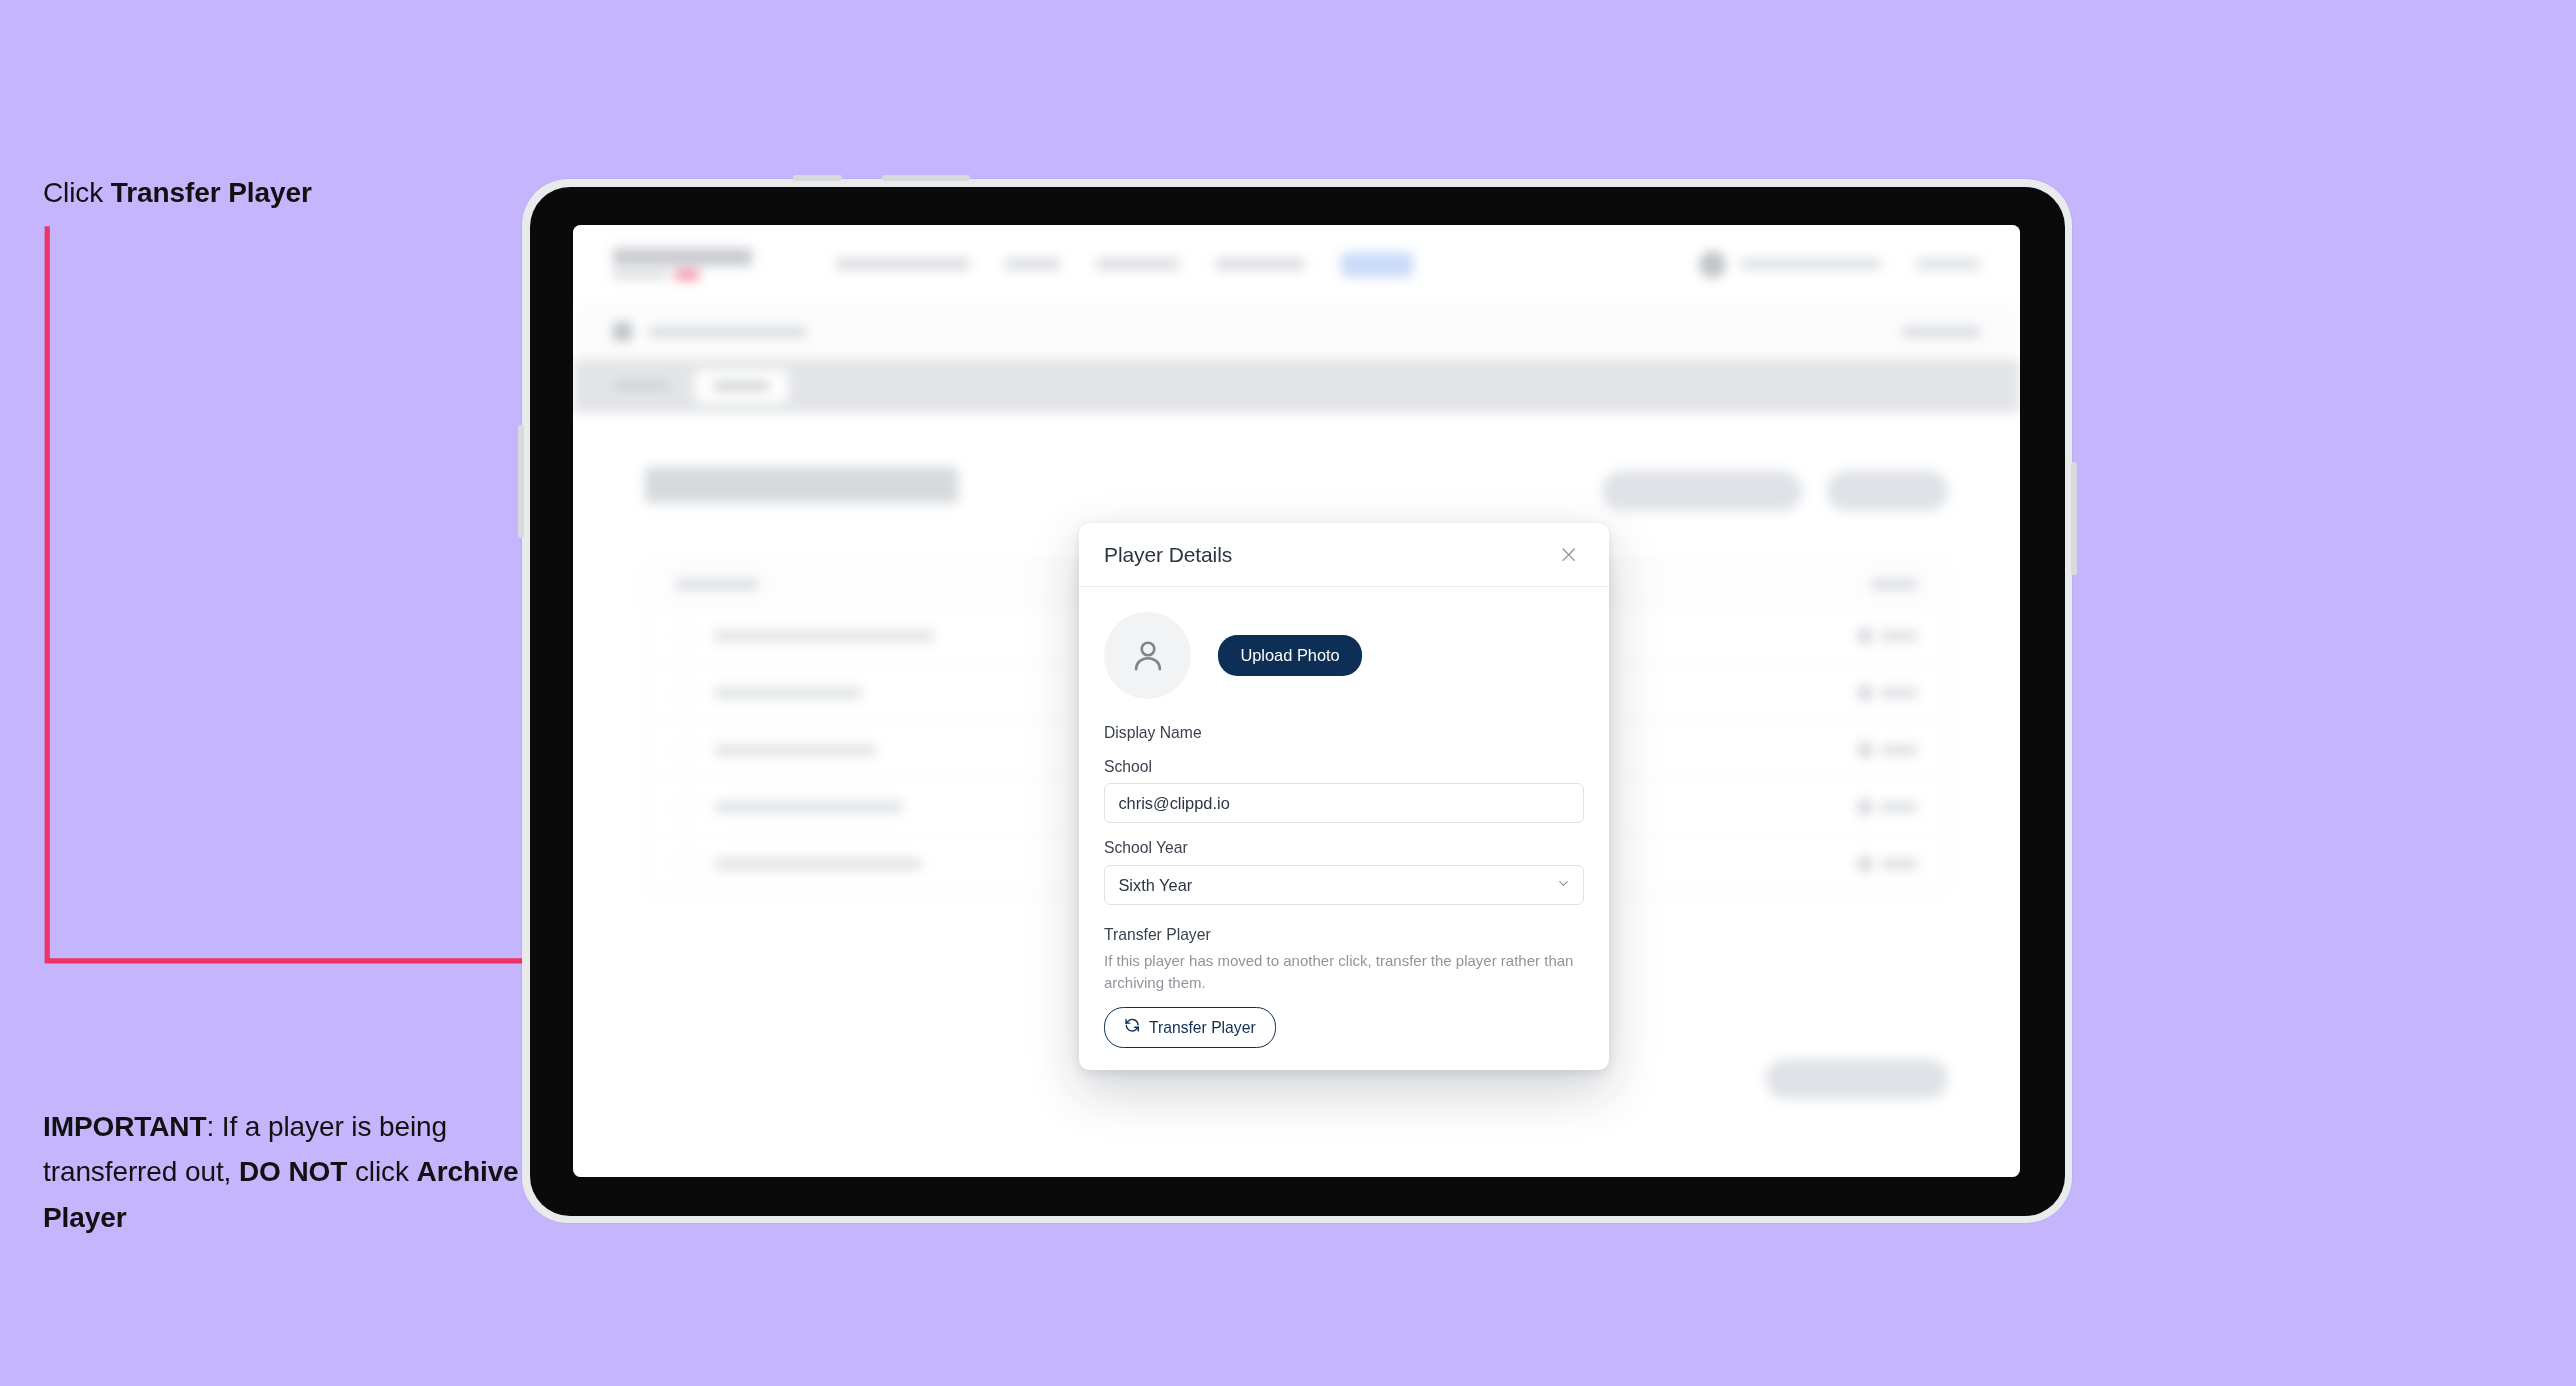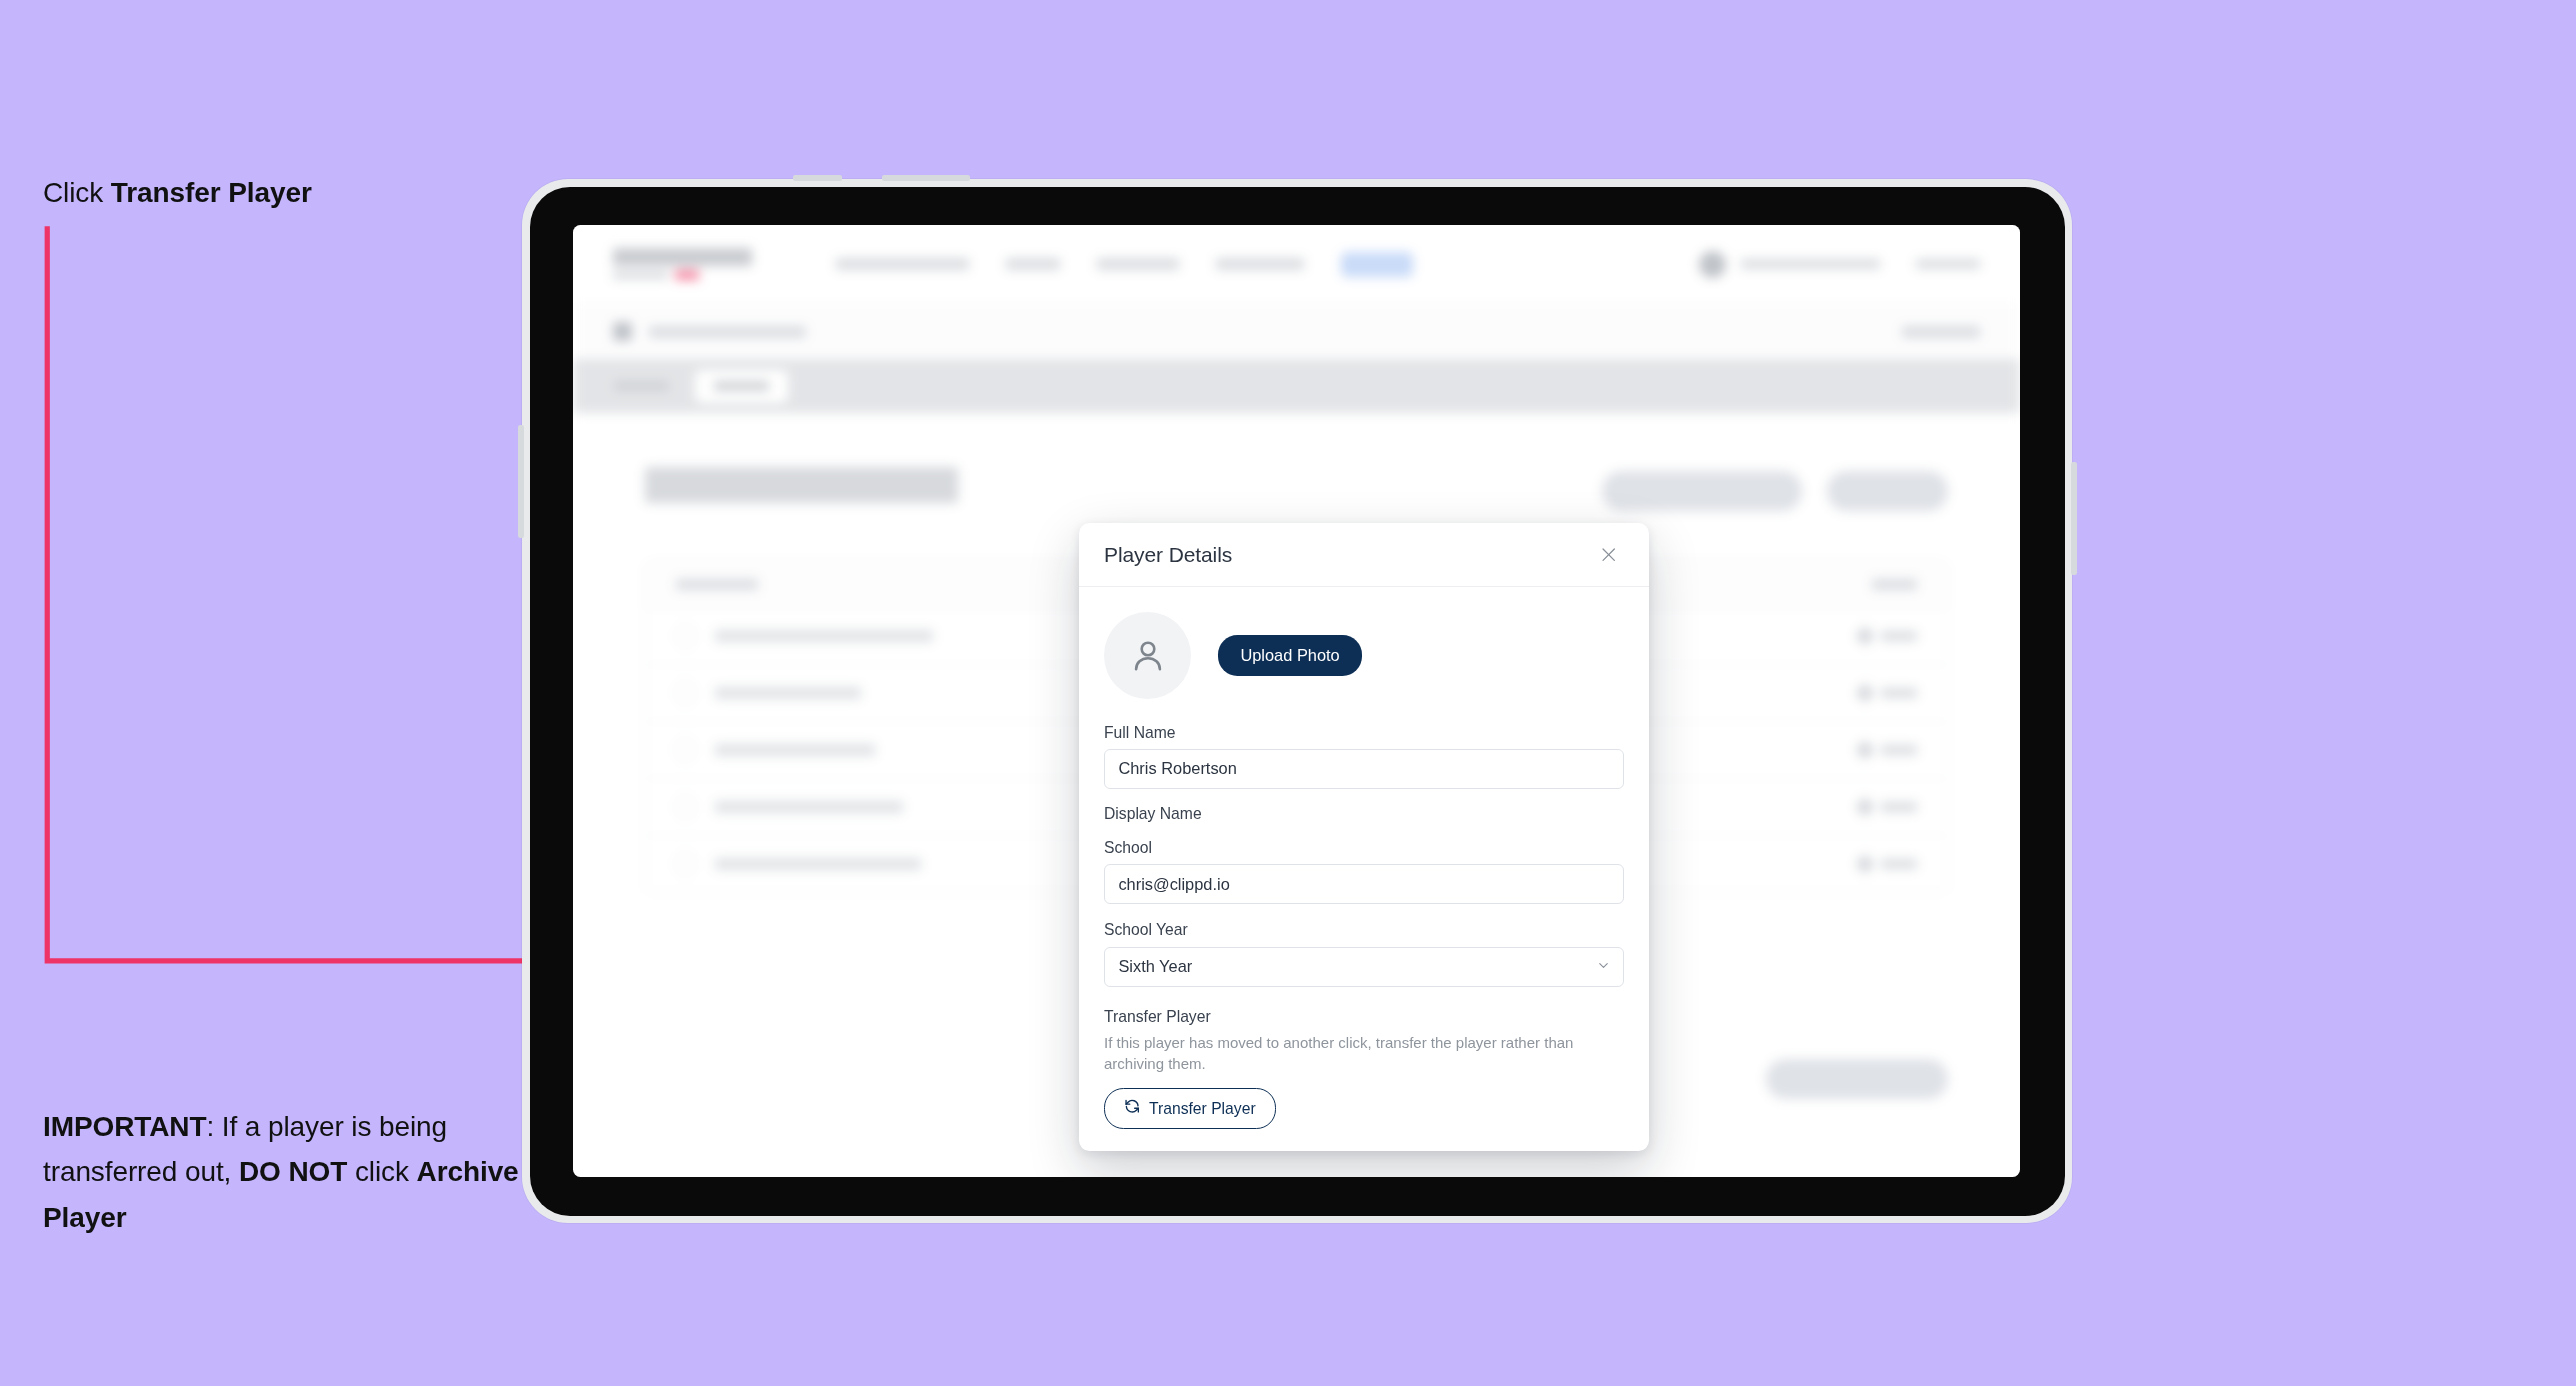--- a/index.html
+++ b/index.html
@@ -196,21 +196,21 @@
     position: absolute; right: 72px; bottom: 78px;
     width: 182px; height: 40px; background: #ccd1d9; border-radius: 20px;
   }
 
   
   .modal-layer { position: absolute; inset: 0; }
   .modal {
     position: absolute;
     left: 506px;
     top: 298px;
-    width: 570px;
+    width: 530px;
     background: #ffffff;
     border-radius: 10.4px;
     box-shadow: 0 19.4px 52px rgba(16,24,40,0.20), 0 3px 10.4px rgba(16,24,40,0.10);
     overflow: hidden;
   }
   .modal-header {
     height: 64px;
     border-bottom: 0.7px solid #eceef1;
     display: flex;
     align-items: center;
@@ -444,24 +444,20 @@
             <div class="photo-row">
               <div class="avatar-circle">
                 <svg width="42" height="42" viewBox="0 0 24 24" fill="none" stroke="currentColor" stroke-width="1.5" stroke-linecap="round" stroke-linejoin="round">
                   <circle cx="12" cy="8" r="3.6"></circle>
                   <path d="M5.2 19.5c0-3.6 3-6.2 6.8-6.2s6.8 2.6 6.8 6.2"></path>
                 </svg>
               </div>
               <button class="upload-btn">Upload Photo</button>
             </div>
 
-            <div class="field">
-              <label class="field-label">Full Name</label>
-              <input class="field-input" type="text" value="Chris Robertson" style="">
-            </div>
 
             <div class="field">
               <label class="field-label">Display Name</label>
             </div>
 
             <div class="field">
               <label class="field-label">School</label>
               <input class="field-input" type="text" value="chris@clippd.io" style="">
             </div>
 

